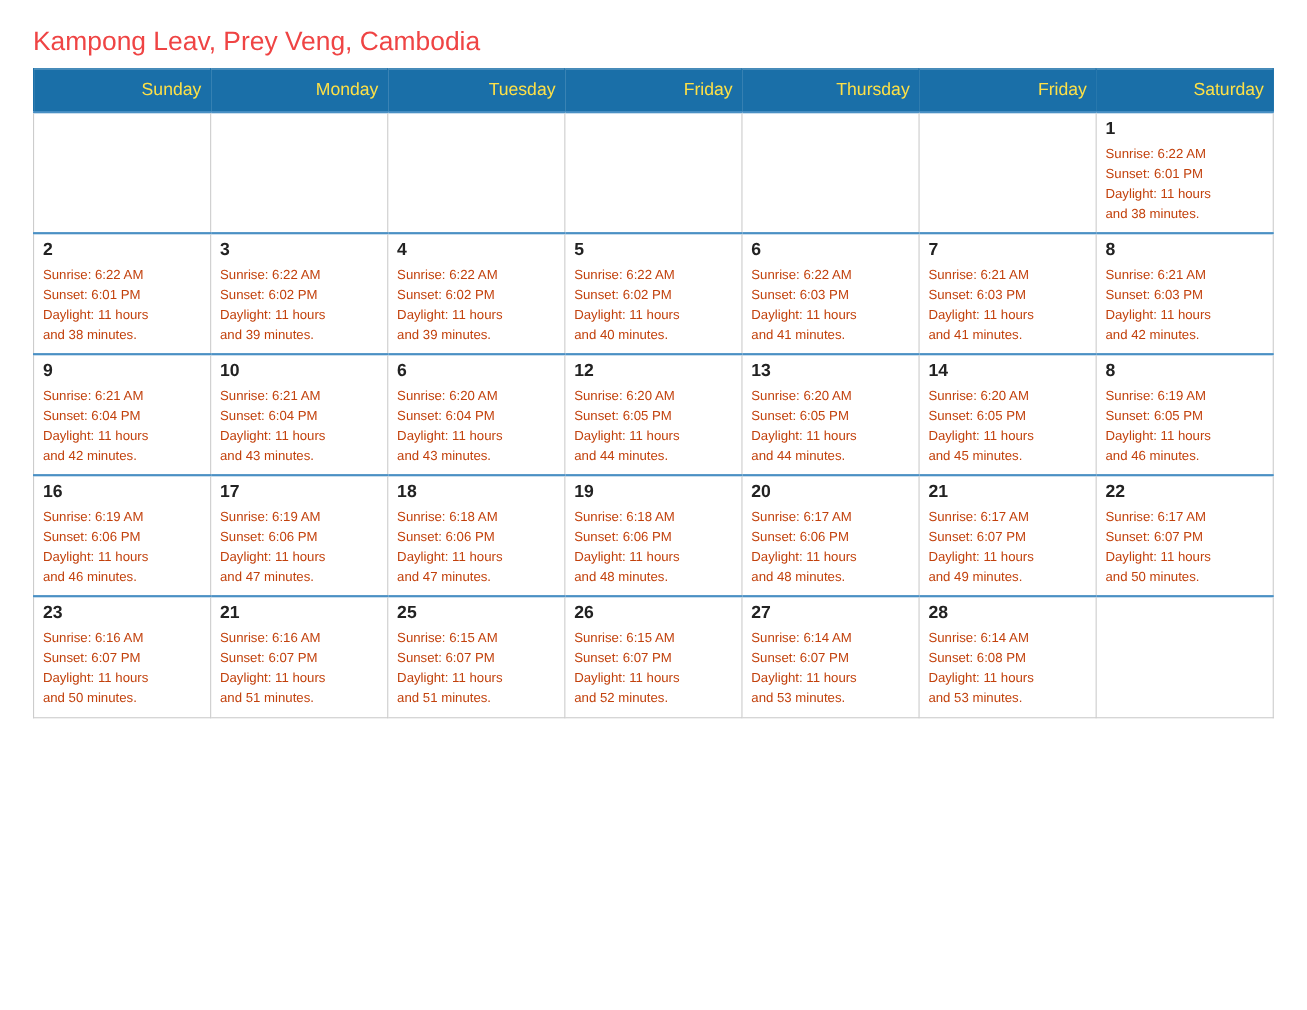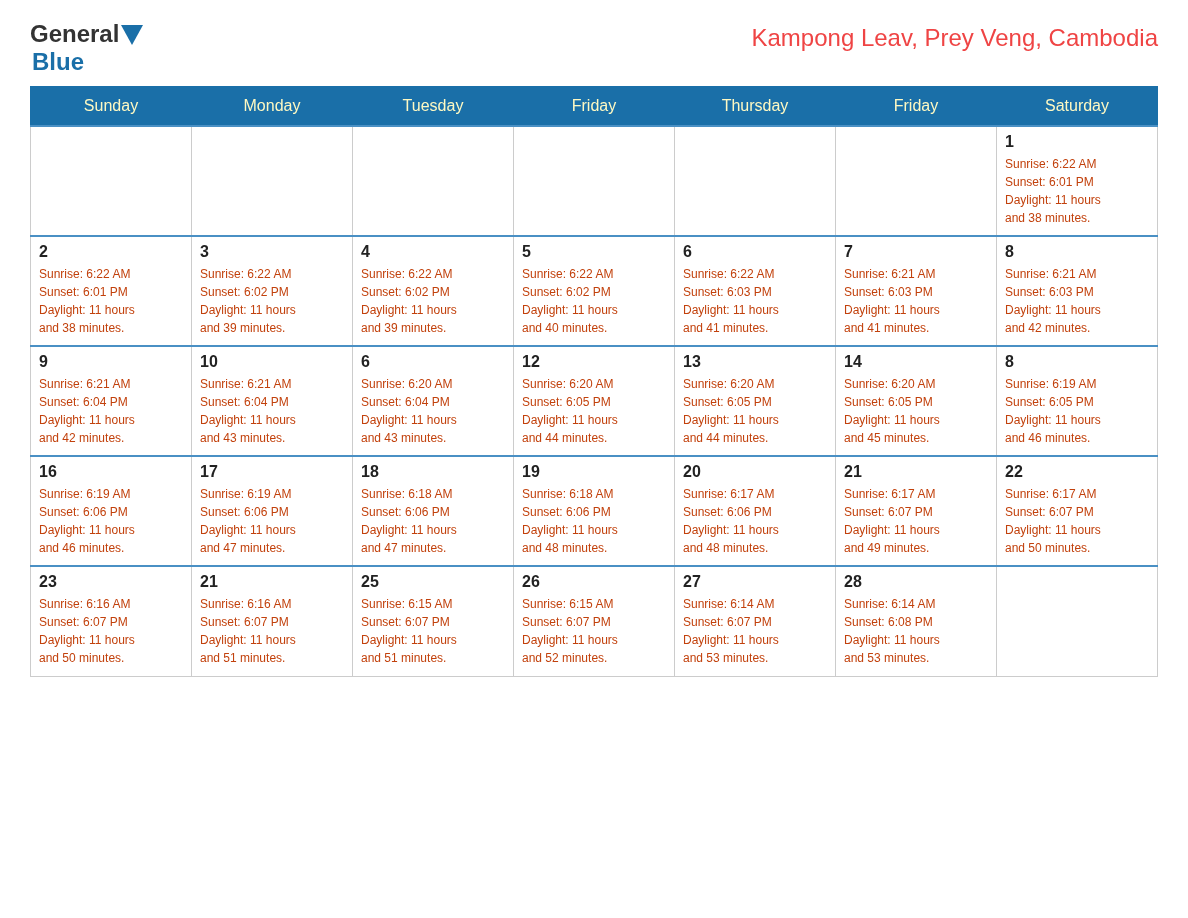--- a/index.html
+++ b/index.html
@@ -30,25 +30,25 @@
       color: #ef4444;
       margin-top: 4px;
     }
     .calendar {
       width: 100%;
       border-collapse: collapse;
       margin-top: 10px;
     }
     .calendar th {
       background-color: #1a6fa8;
-      color: #fef9c3;
+      color: #fde047;
       padding: 10px 8px;
       font-size: 16px;
       font-weight: normal;
-      text-align: center;
+      text-align: right;
       border: 1px solid #1a6fa8;
     }
     .calendar td {
       border: 1px solid #ccc;
       vertical-align: top;
       padding: 6px 8px;
       width: calc(100% / 7);
       min-height: 110px;
       height: 110px;
     }
@@ -86,31 +86,20 @@
       font-size: 24px;
       font-weight: bold;
       color: #1a6fa8;
       margin-left: 2px;
     }
   </style>
 </head>
 <body>
 
 <div class="header">
-  <div class="logo-wrapper">
-    <div class="logo-top-row">
-      <span class="logo-general">General</span>
-      <svg width="22" height="20" viewBox="0 0 22 20" style="margin-left:2px;margin-top:2px;">
-        <polygon points="0,0 22,0 11,20" fill="#1a6fa8"></polygon>
-      </svg>
-    </div>
-    <div>
-      <span class="logo-blue-text">Blue</span>
-    </div>
-  </div>
   <div class="title-section">
     <div class="location-title">Kampong Leav, Prey Veng, Cambodia</div>
   </div>
 </div>
 
 <table class="calendar">
   <thead>
     <tr>
     <th>Sunday</th>
         <th>Monday</th>

